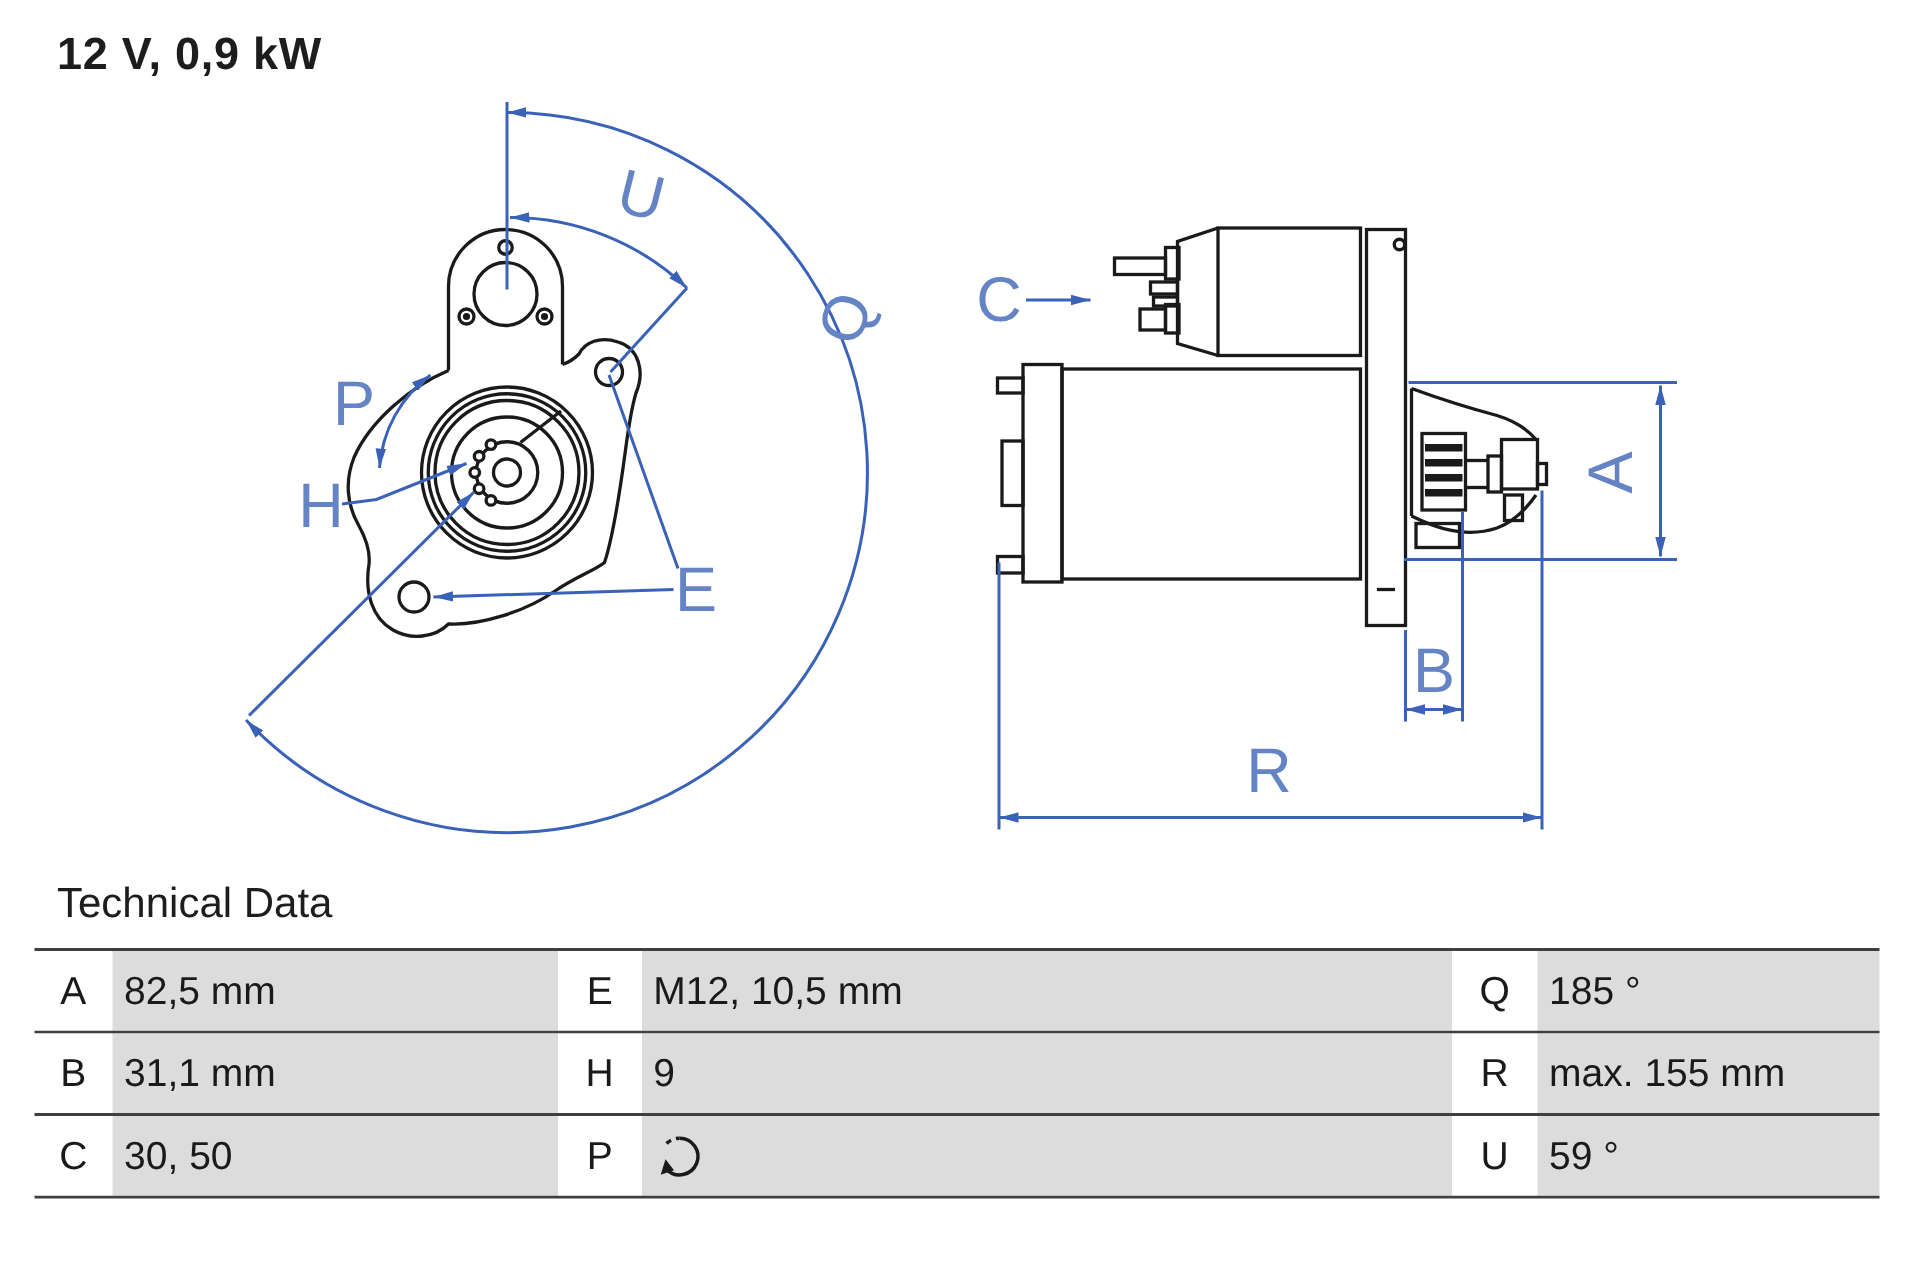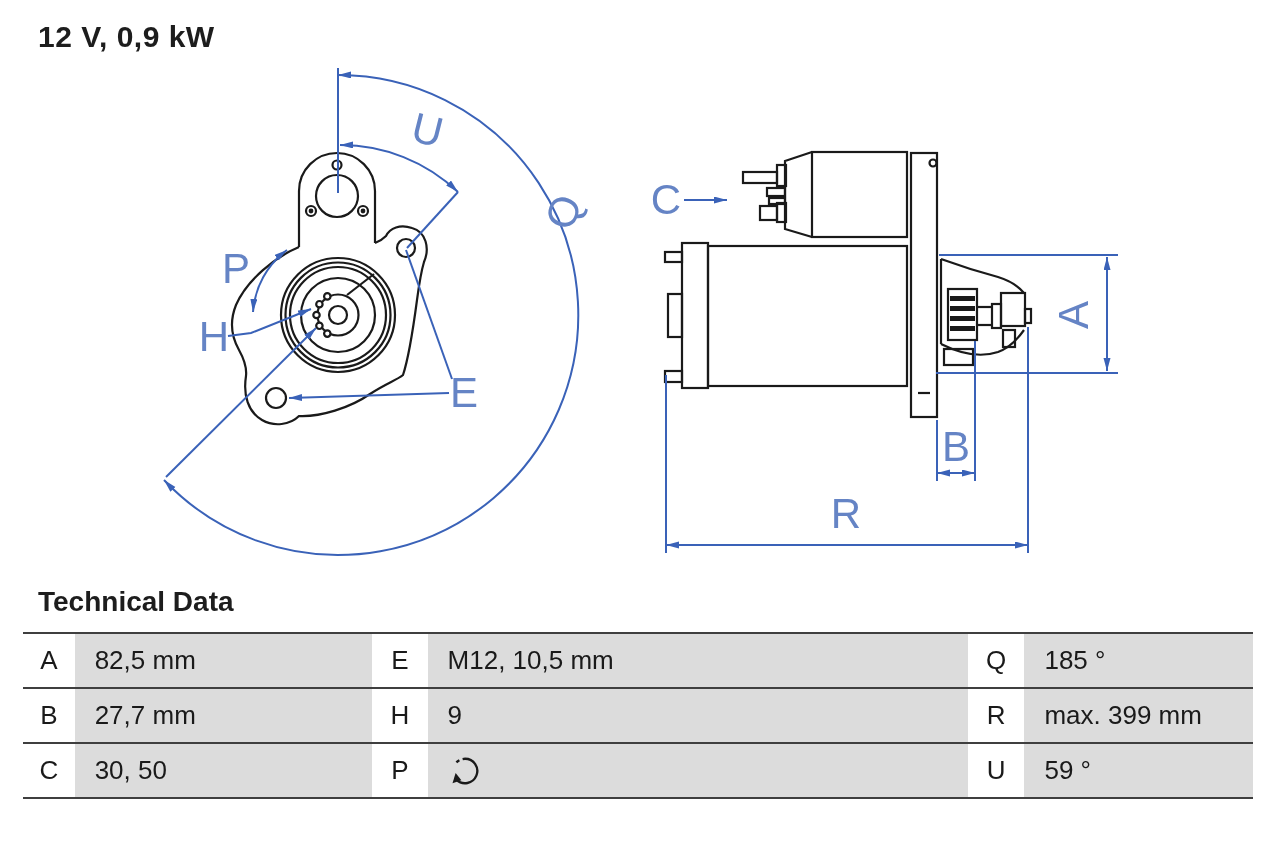--- a/index.html
+++ b/index.html
@@ -11,33 +11,33 @@
     position:absolute;left:38px;top:20px;
     font-size:30px;font-weight:700;color:#1d1d1d;letter-spacing:.5px;
   }
   svg.drawing{position:absolute;left:0;top:0;}
   svg.drawing text{
     font-family:"Liberation Sans",sans-serif;
     font-size:42px;fill:#6584c5;font-weight:400;
   }
   .tech-heading{
     position:absolute;left:38px;top:586px;
-    font-size:28px;font-weight:700;color:#1d1d1d;
+    font-size:28px;font-weight:400;color:#1d1d1d;
   }
   .spec-table{
     position:absolute;left:23px;top:632px;width:1230px;
     border-top:2px solid #3f3f3f;
   }
   .spec-row{
     display:flex;height:53px;border-bottom:2px solid #3f3f3f;
     font-size:26px;color:#1a1a1a;
   }
   .cell{display:flex;align-items:center;box-sizing:border-box;height:100%;}
   .key{justify-content:center;background:#ffffff;}
-  .val{background:#dcdcdc;padding-left:20px;}
+  .val{background:#dcdcdc;padding-left:8px;}
   .k1{width:54px;} .v1{width:310px;}
   .k2{width:58px;} .v2{width:564px;}
   .k3{width:59px;} .v3{width:238px;}
 </style>
 </head>
 <body>
 
 <div class="title">12 V, 0,9 kW</div>
 
 <svg class="drawing" width="1280" height="580" viewBox="0 0 1280 580">
@@ -178,25 +178,25 @@
     <div class="cell key k1">A</div>
     <div class="cell val v1">82,5 mm</div>
     <div class="cell key k2">E</div>
     <div class="cell val v2">M12, 10,5 mm</div>
     <div class="cell key k3">Q</div>
     <div class="cell val v3">185 °</div>
   </div>
 
   <div class="spec-row">
     <div class="cell key k1">B</div>
-    <div class="cell val v1">27,7 mm</div>
+    <div class="cell val v1">31,1 mm</div>
     <div class="cell key k2">H</div>
     <div class="cell val v2">9</div>
     <div class="cell key k3">R</div>
-    <div class="cell val v3">max. 399 mm</div>
+    <div class="cell val v3">max. 155 mm</div>
   </div>
 
   <div class="spec-row">
     <div class="cell key k1">C</div>
     <div class="cell val v1">30, 50</div>
     <div class="cell key k2">P</div>
     <div class="cell val v2">
       <svg width="34" height="34" viewBox="0 0 32 32">
         <path d="M16,4.5 A11.5,11.5 0 1 1 7.9,24.1" stroke="#1a1a1a" stroke-width="2.2" fill="none"></path>
         <path d="M7.9,7.9 A11.5,11.5 0 0 1 16,4.5" stroke="#1a1a1a" stroke-width="2.2" fill="none" stroke-dasharray="3.5,3.2"></path>

